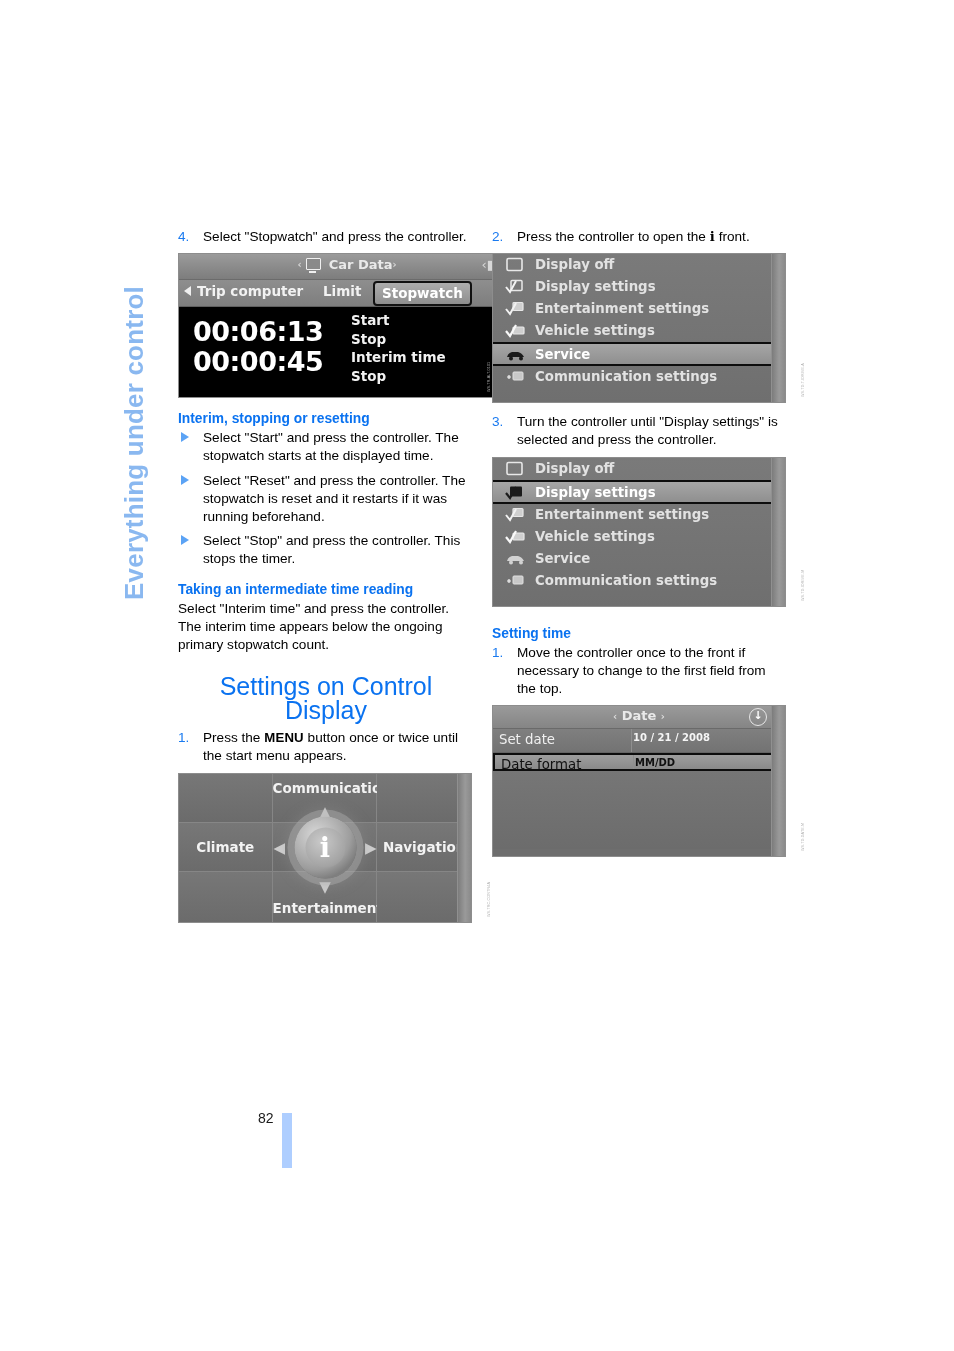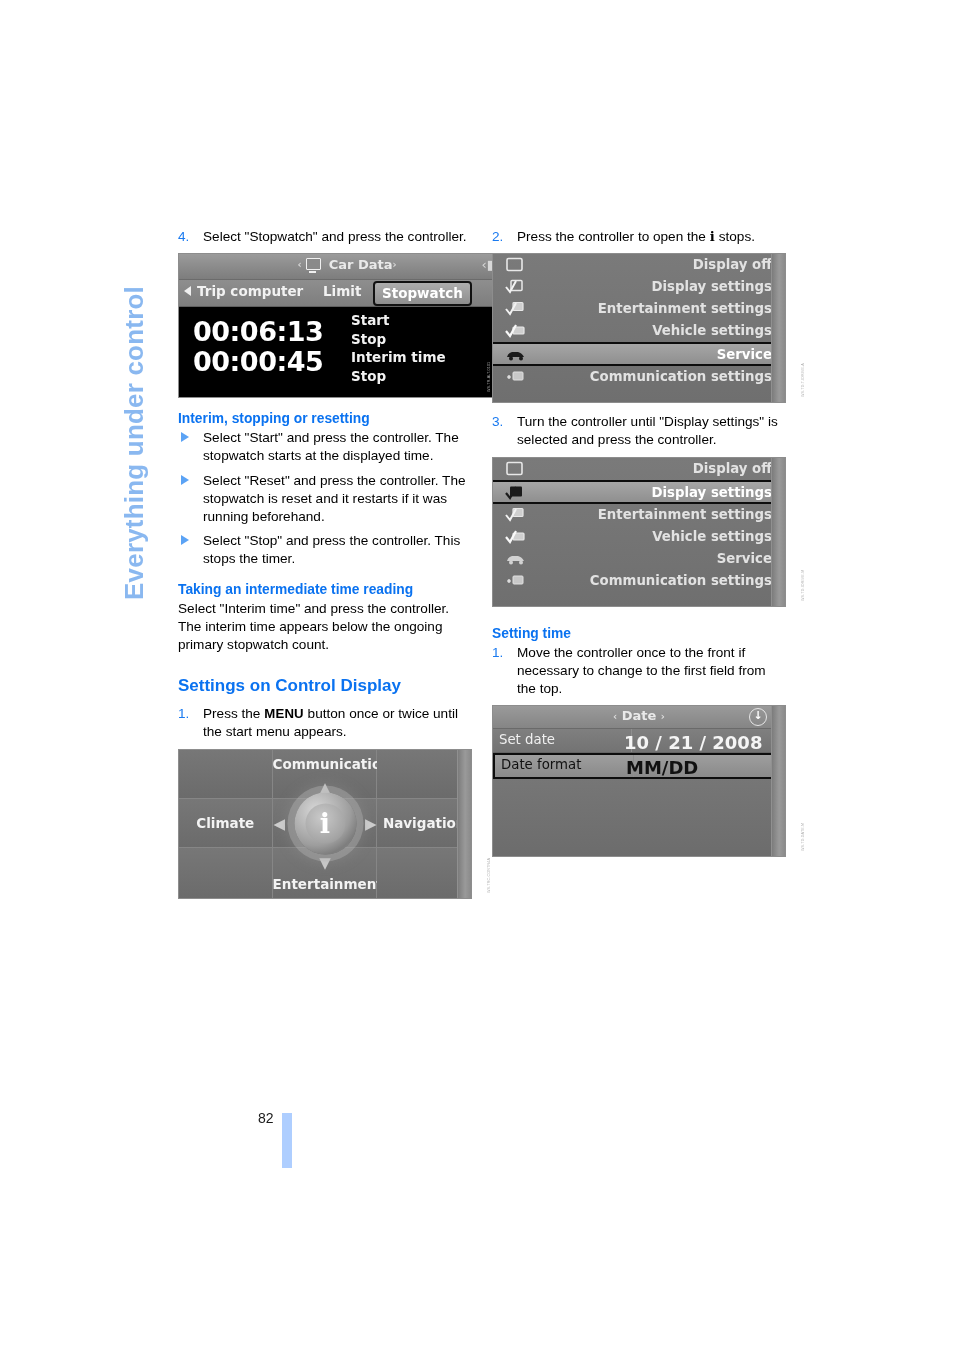--- a/index.html
+++ b/index.html
@@ -82,25 +82,26 @@
     border-bottom: 5.5px solid transparent;
   }
   h2.sec {
     font-size: 13.8px;
     font-weight: bold;
     color: #0a72f0;
     margin: 12px 0 2px 0;
     line-height: 17px;
   }
   h1.big {
-    font-size: 17px;
-    font-weight: bold;
+    font-size: 25px;
+    font-weight: normal;
     color: #0a72f0;
     margin: 20px 0 7px 0;
     line-height: 24px;
+    text-align: center;
   }
   .linkpage { color: #1a7af0; }
   .menu-kw {
     font-weight: bold;
     font-size: 13.2px;
     letter-spacing: 0.2px;
   }
   .caret-end {
     font-size: 11px;
     vertical-align: 1px;
@@ -259,21 +260,21 @@
     left: 172px; top: 4px;
     font-size: 13.5px;
     font-weight: bold;
     line-height: 18.5px;
     color: #f2f2f2;
   }
 
   
   .imenu { width: 294px; height: 150px; }
   .imenu-inner { position: absolute; left: 0; top: 0; right: 13px; bottom: 0;
-                 background: linear-gradient(to bottom,#7a7a7a,#6f6f6f); text-align: right; }
+                 background: linear-gradient(to bottom,#7a7a7a,#6f6f6f); }
   .imenu-row {
     position: relative;
     height: 22px;
     padding-left: 42px;
     font-size: 13.3px;
     font-weight: bold;
     color: #e2e2e2;
     line-height: 22px;
     box-sizing: border-box;
   }
@@ -319,29 +320,29 @@
   .dt-row {
     position: relative;
     height: 24px;
     background: linear-gradient(to bottom,#7f7f7f,#737373);
     border-bottom: 1px solid #646464;
     box-sizing: border-box;
   }
   .dt-row.selected {
     border: 2px solid #0d0d0d;
     background: linear-gradient(to bottom,#9e9e9e,#8a8a8a);
-    height: 26px;
+    height: 18px;
   }
   .dt-label {
     position: absolute; left: 6px; top: 3px;
     font-size: 13.3px; font-weight: normal; color: #f0f0f0;
   }
   .dt-value {
-    position: absolute; left: 131px; top: 3px;
-    font-size: 18px; font-weight: bold; color: #f5f5f5;
+    position: absolute; left: 140px; top: 3px;
+    font-size: 10px; font-weight: bold; color: #f5f5f5;
   }
   .dt-row.selected .dt-label,
   .dt-row.selected .dt-value { top: 2px; color: #111; }
   .dt-div { position:absolute; left: 138px; top: 0; bottom: 0; width: 1px; background:#8f8f8f; }
   .dt-blank { height: 78px; background: linear-gradient(to bottom,#767676,#6c6c6c); }
 
   
   .startmenu { width: 294px; height: 150px; background: #6e6e6e; }
   .sm-grid {
     position: absolute; inset: 0;
@@ -533,21 +534,21 @@
       <div class="right-edge"></div>
     </div>
     <div class="fig-credit">WS.TRC.CONTR4A</div>
   </div>
 
 </div>
 
 <div class="col col-right">
 
   <div class="numitem">
-    <span class="num">2.</span><span>Press the controller to open the </span><span class="menu-kw" style="font-family:'DejaVu Serif',serif;">i</span><span> stops.</span>
+    <span class="num">2.</span><span>Press the controller to open the </span><span class="menu-kw" style="font-family:'DejaVu Serif',serif;">i</span><span> front.</span>
   </div>
 
   <div class="figure">
     <div class="screen imenu">
       <div class="imenu-inner">
 
         <div class="imenu-row">
           <span class="imenu-ic">
             <svg width="20" height="16" viewBox="0 0 20 16">
                 <rect x="2" y="1.5" width="15" height="12" rx="1.5" fill="none" stroke="#e8e8e8" stroke-width="1.6"></rect>

